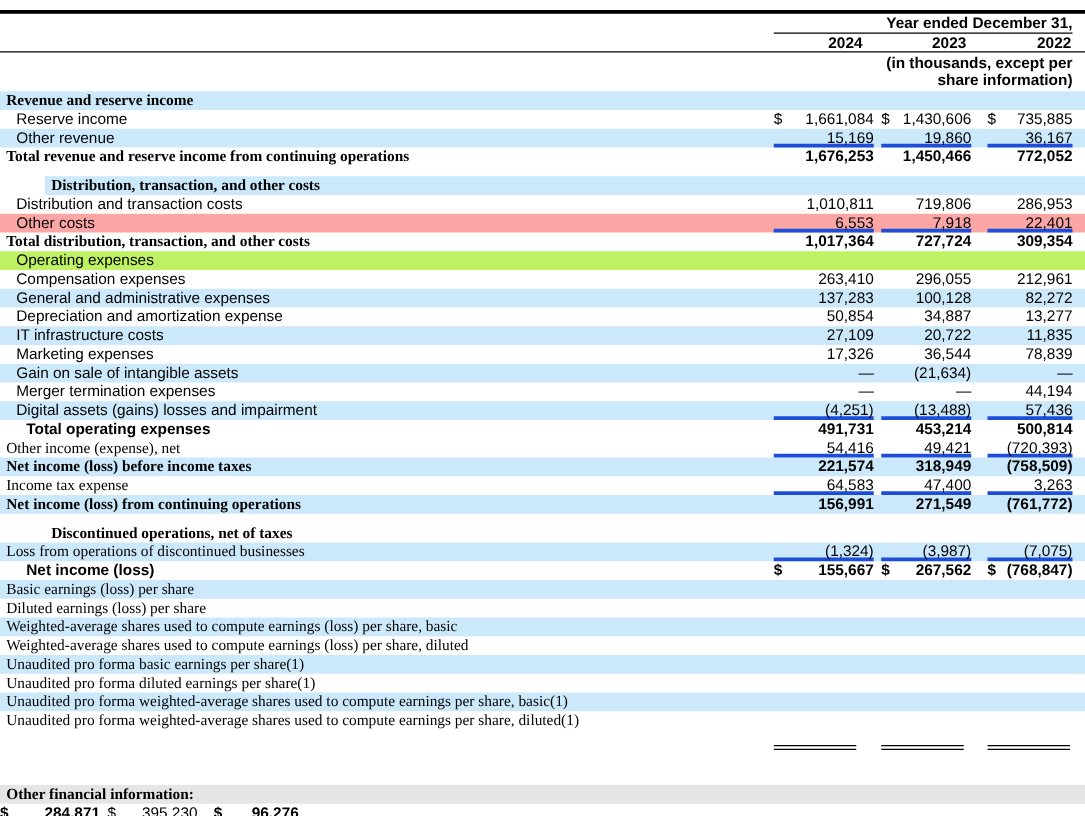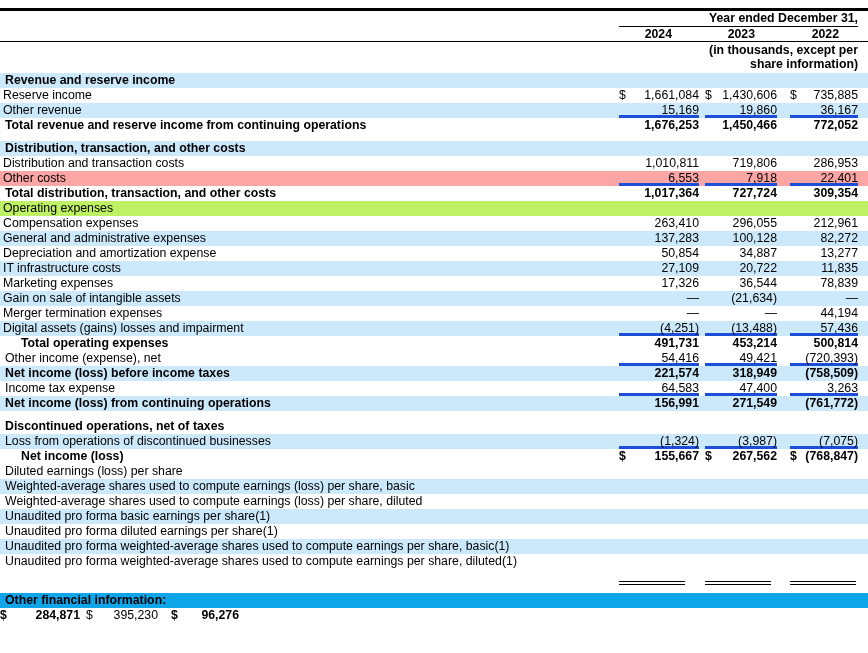--- a/index.html
+++ b/index.html
@@ -11,41 +11,41 @@
   .page{position:relative;width:868px;height:653px;overflow:hidden;}
   .topline{margin-top:8px;border-top:3px solid #000;}
 
   
   .hrow{display:flex;box-sizing:border-box;padding-right:10px;}
   .hdr-span{
     width:239px;margin-left:auto;text-align:right;font-weight:bold;
     border-bottom:1px solid #000;height:15px;line-height:15px;white-space:nowrap;
   }
   .yrow{
-    display:flex;box-sizing:border-box;padding-right:24px;
+    display:flex;box-sizing:border-box;padding-right:6px;
     border-bottom:1px solid #000;height:15px;line-height:15px;font-weight:bold;
   }
   .yrow .sp{flex:1;}
   .yc{box-sizing:border-box;text-align:right;}
   .yc1{width:80px;padding-right:13px;}
   .yc2{width:72px;margin-left:6px;padding-right:8px;}
   .yc3{width:68px;margin-left:13px;padding-right:5px;}
   .note{
     width:172px;margin:1px 10px 2px auto;text-align:right;
     font-weight:bold;line-height:14px;
   }
 
   
   .rows{margin-top:1px;}
   .row{display:flex;box-sizing:border-box;height:15px;padding-right:10px;}
-  .row.gap{margin-top:8px;}
+  .row.gap{margin-top:8px;margin-left:36px;}
   .row-rule2{height:24px;}
   .lbl{flex:1;white-space:nowrap;overflow:hidden;line-height:15px;}
-  .ind0{padding-left:5px;}
-  .ind1{padding-left:3px;}
+  .ind0{padding-left:5px;font-family:Liberation Serif, serif;}
+  .ind1{padding-left:13px;}
   .ind2{padding-left:21px;}
   .b{font-weight:bold;}
   .c{
     display:flex;justify-content:space-between;box-sizing:border-box;
     height:15px;line-height:15px;
   }
   .row-rule2 .c{height:24px;}
   .c1{width:80px;}
   .c2{width:72px;margin-left:6px;}
   .c3{width:68px;margin-left:13px;}
@@ -409,20 +409,26 @@
         </div>
         <div class="c c2">
           <span class="d b">$</span>
           <span class="v b">267,562</span>
         </div>
         <div class="c c3">
           <span class="d b">$</span>
           <span class="v b">(768,847)</span>
         </div>
       </div>
+      <div class="row" style="background: rgb(204, 233, 251);">
+        <div class="lbl ind0">Basic earnings (loss) per share</div>
+        <div class="c c1"></div>
+        <div class="c c2"></div>
+        <div class="c c3"></div>
+      </div>
       <div class="row">
         <div class="lbl ind0">Diluted earnings (loss) per share</div>
         <div class="c c1"></div>
         <div class="c c2"></div>
         <div class="c c3"></div>
       </div>
       <div class="row" style="background: rgb(204, 233, 251);">
         <div class="lbl ind0">Weighted-average shares used to compute earnings (loss) per share, basic</div>
         <div class="c c1"></div>
         <div class="c c2"></div>
@@ -463,21 +469,21 @@
         <div class="c c1">
           <div class="r2"></div>
         </div>
         <div class="c c2">
           <div class="r2"></div>
         </div>
         <div class="c c3">
           <div class="r2"></div>
         </div>
       </div>
-      <div class="row" style="background: #0ea5e9;">
+      <div class="row" style="background: #e5e5e5; margin-top: 20px;">
         <div class="lbl ind0 b">Other financial information:</div>
         <div class="c c1"></div>
         <div class="c c2"></div>
         <div class="c c3"></div>
       </div>
       <div class="row">
         <div class="c c1">
           <span class="d b">$</span>
           <span class="v b">284,871</span>
         </div>

